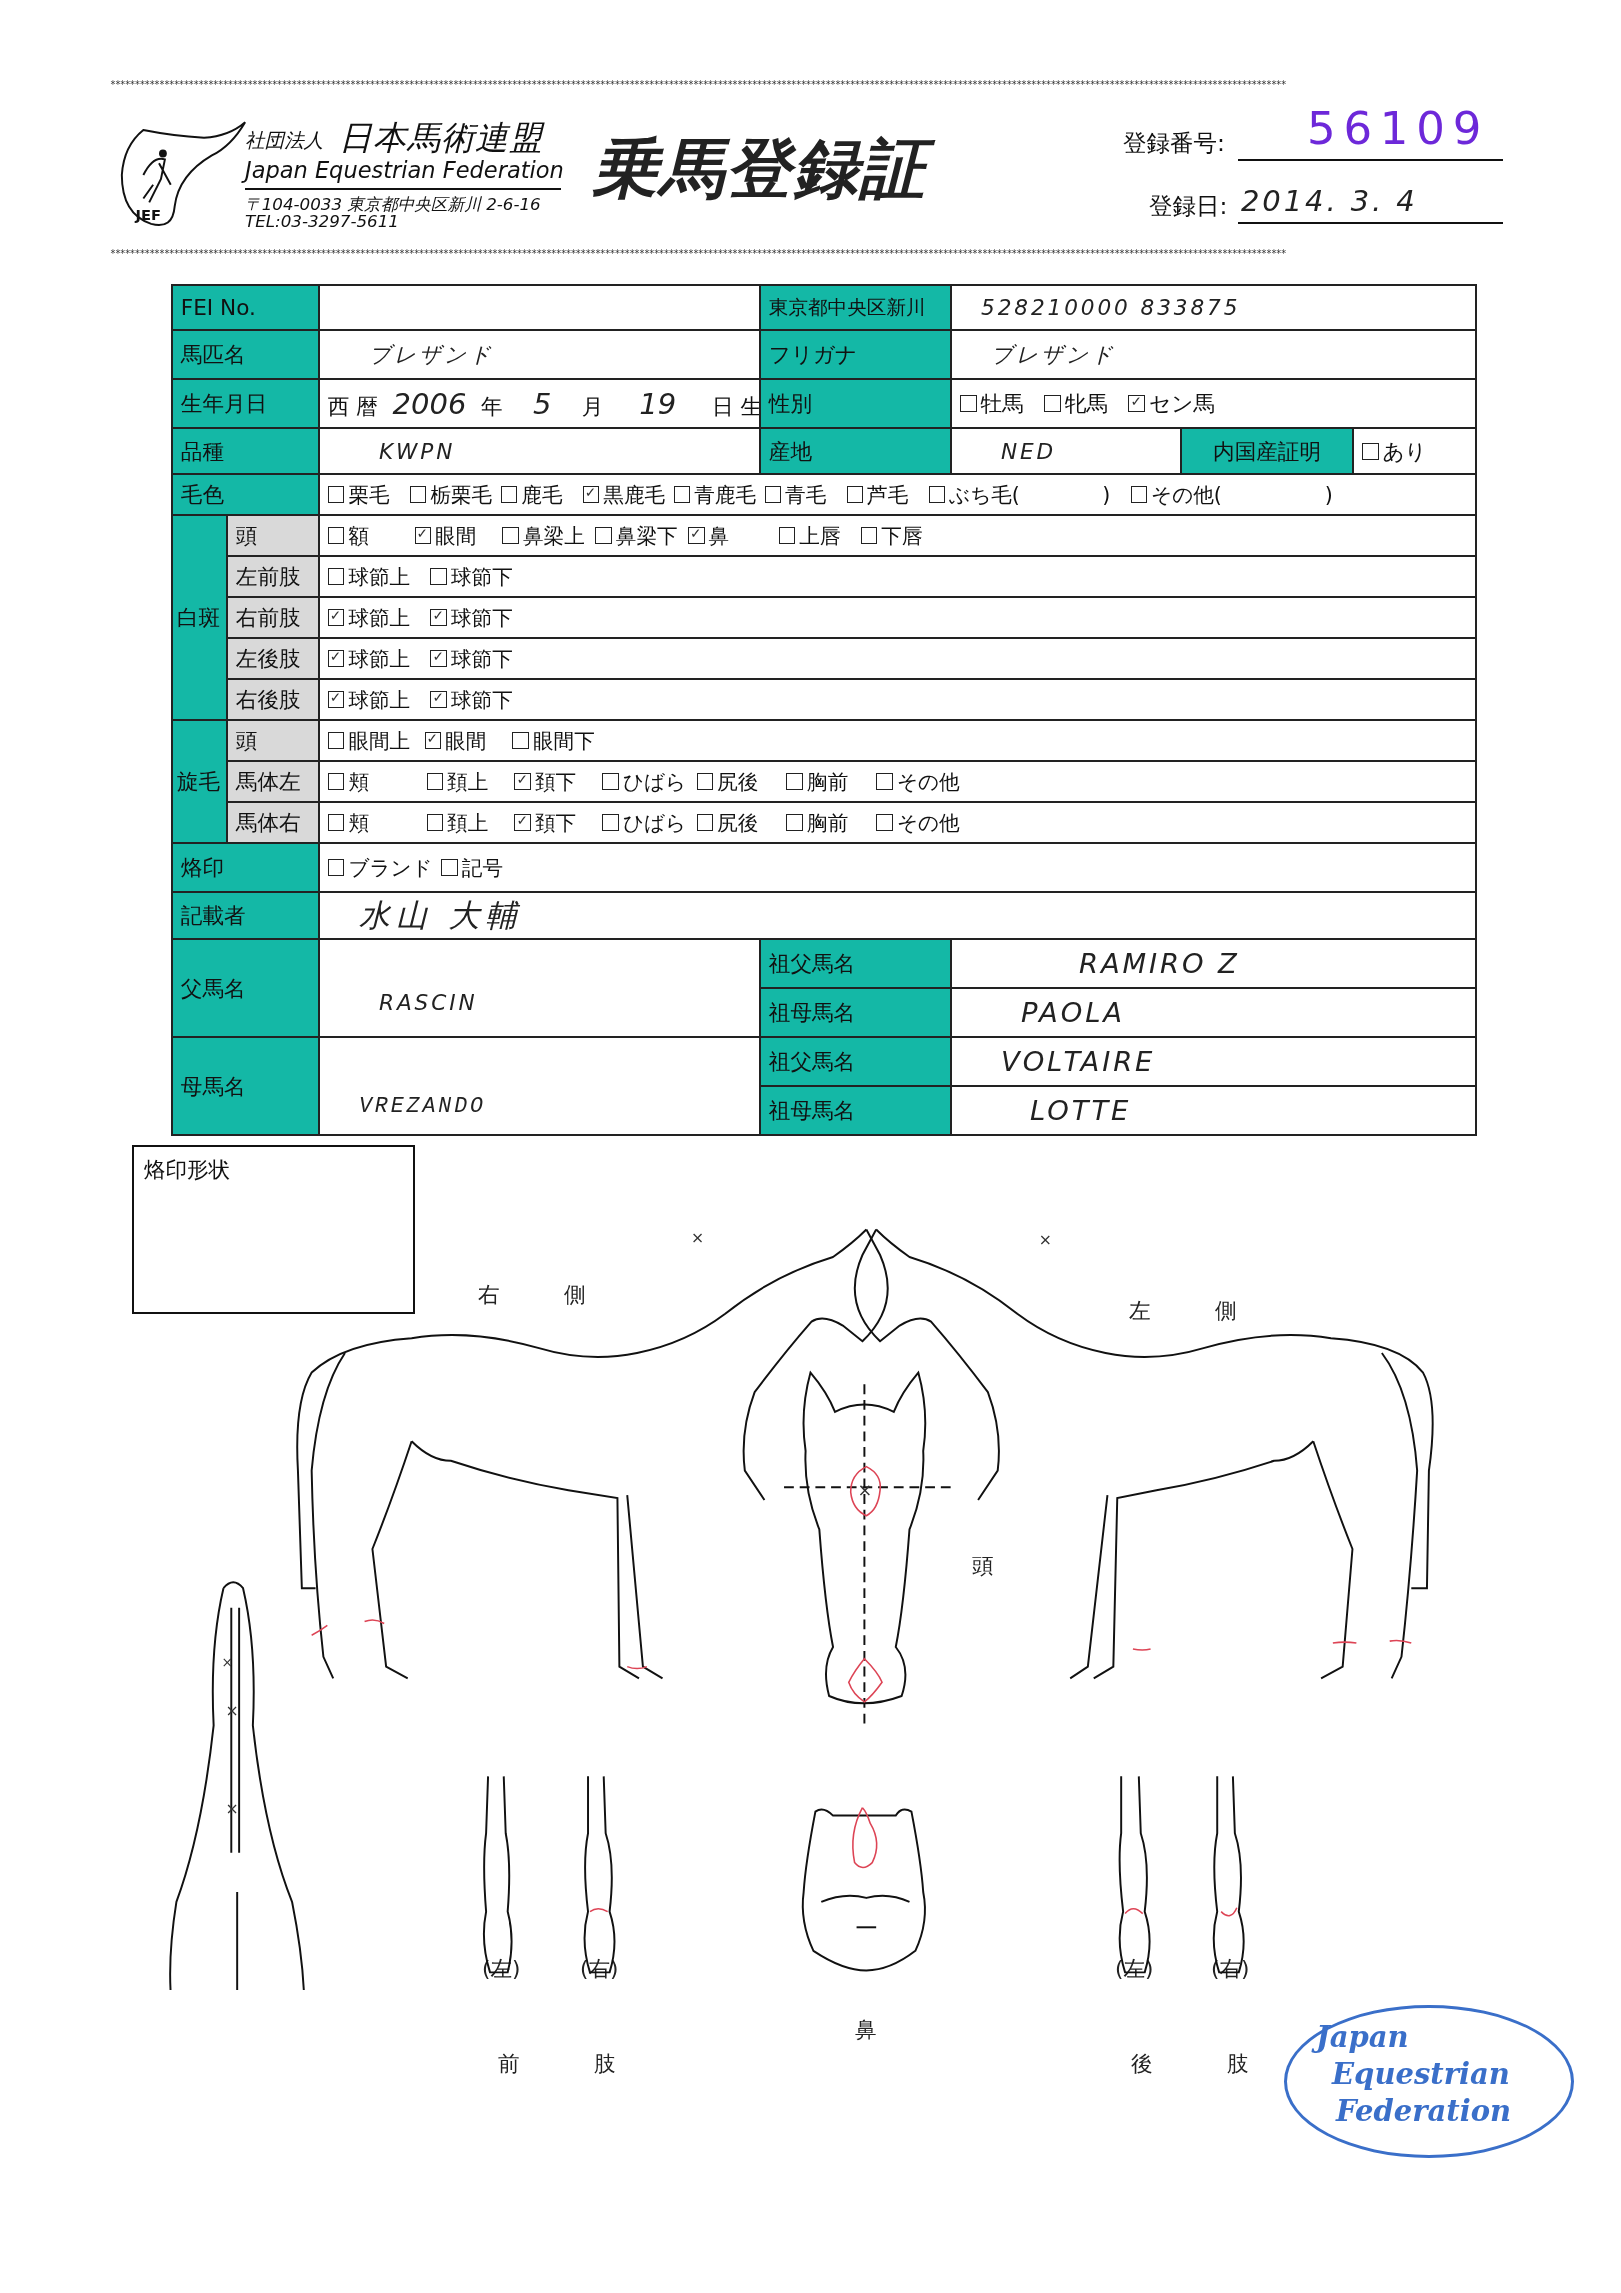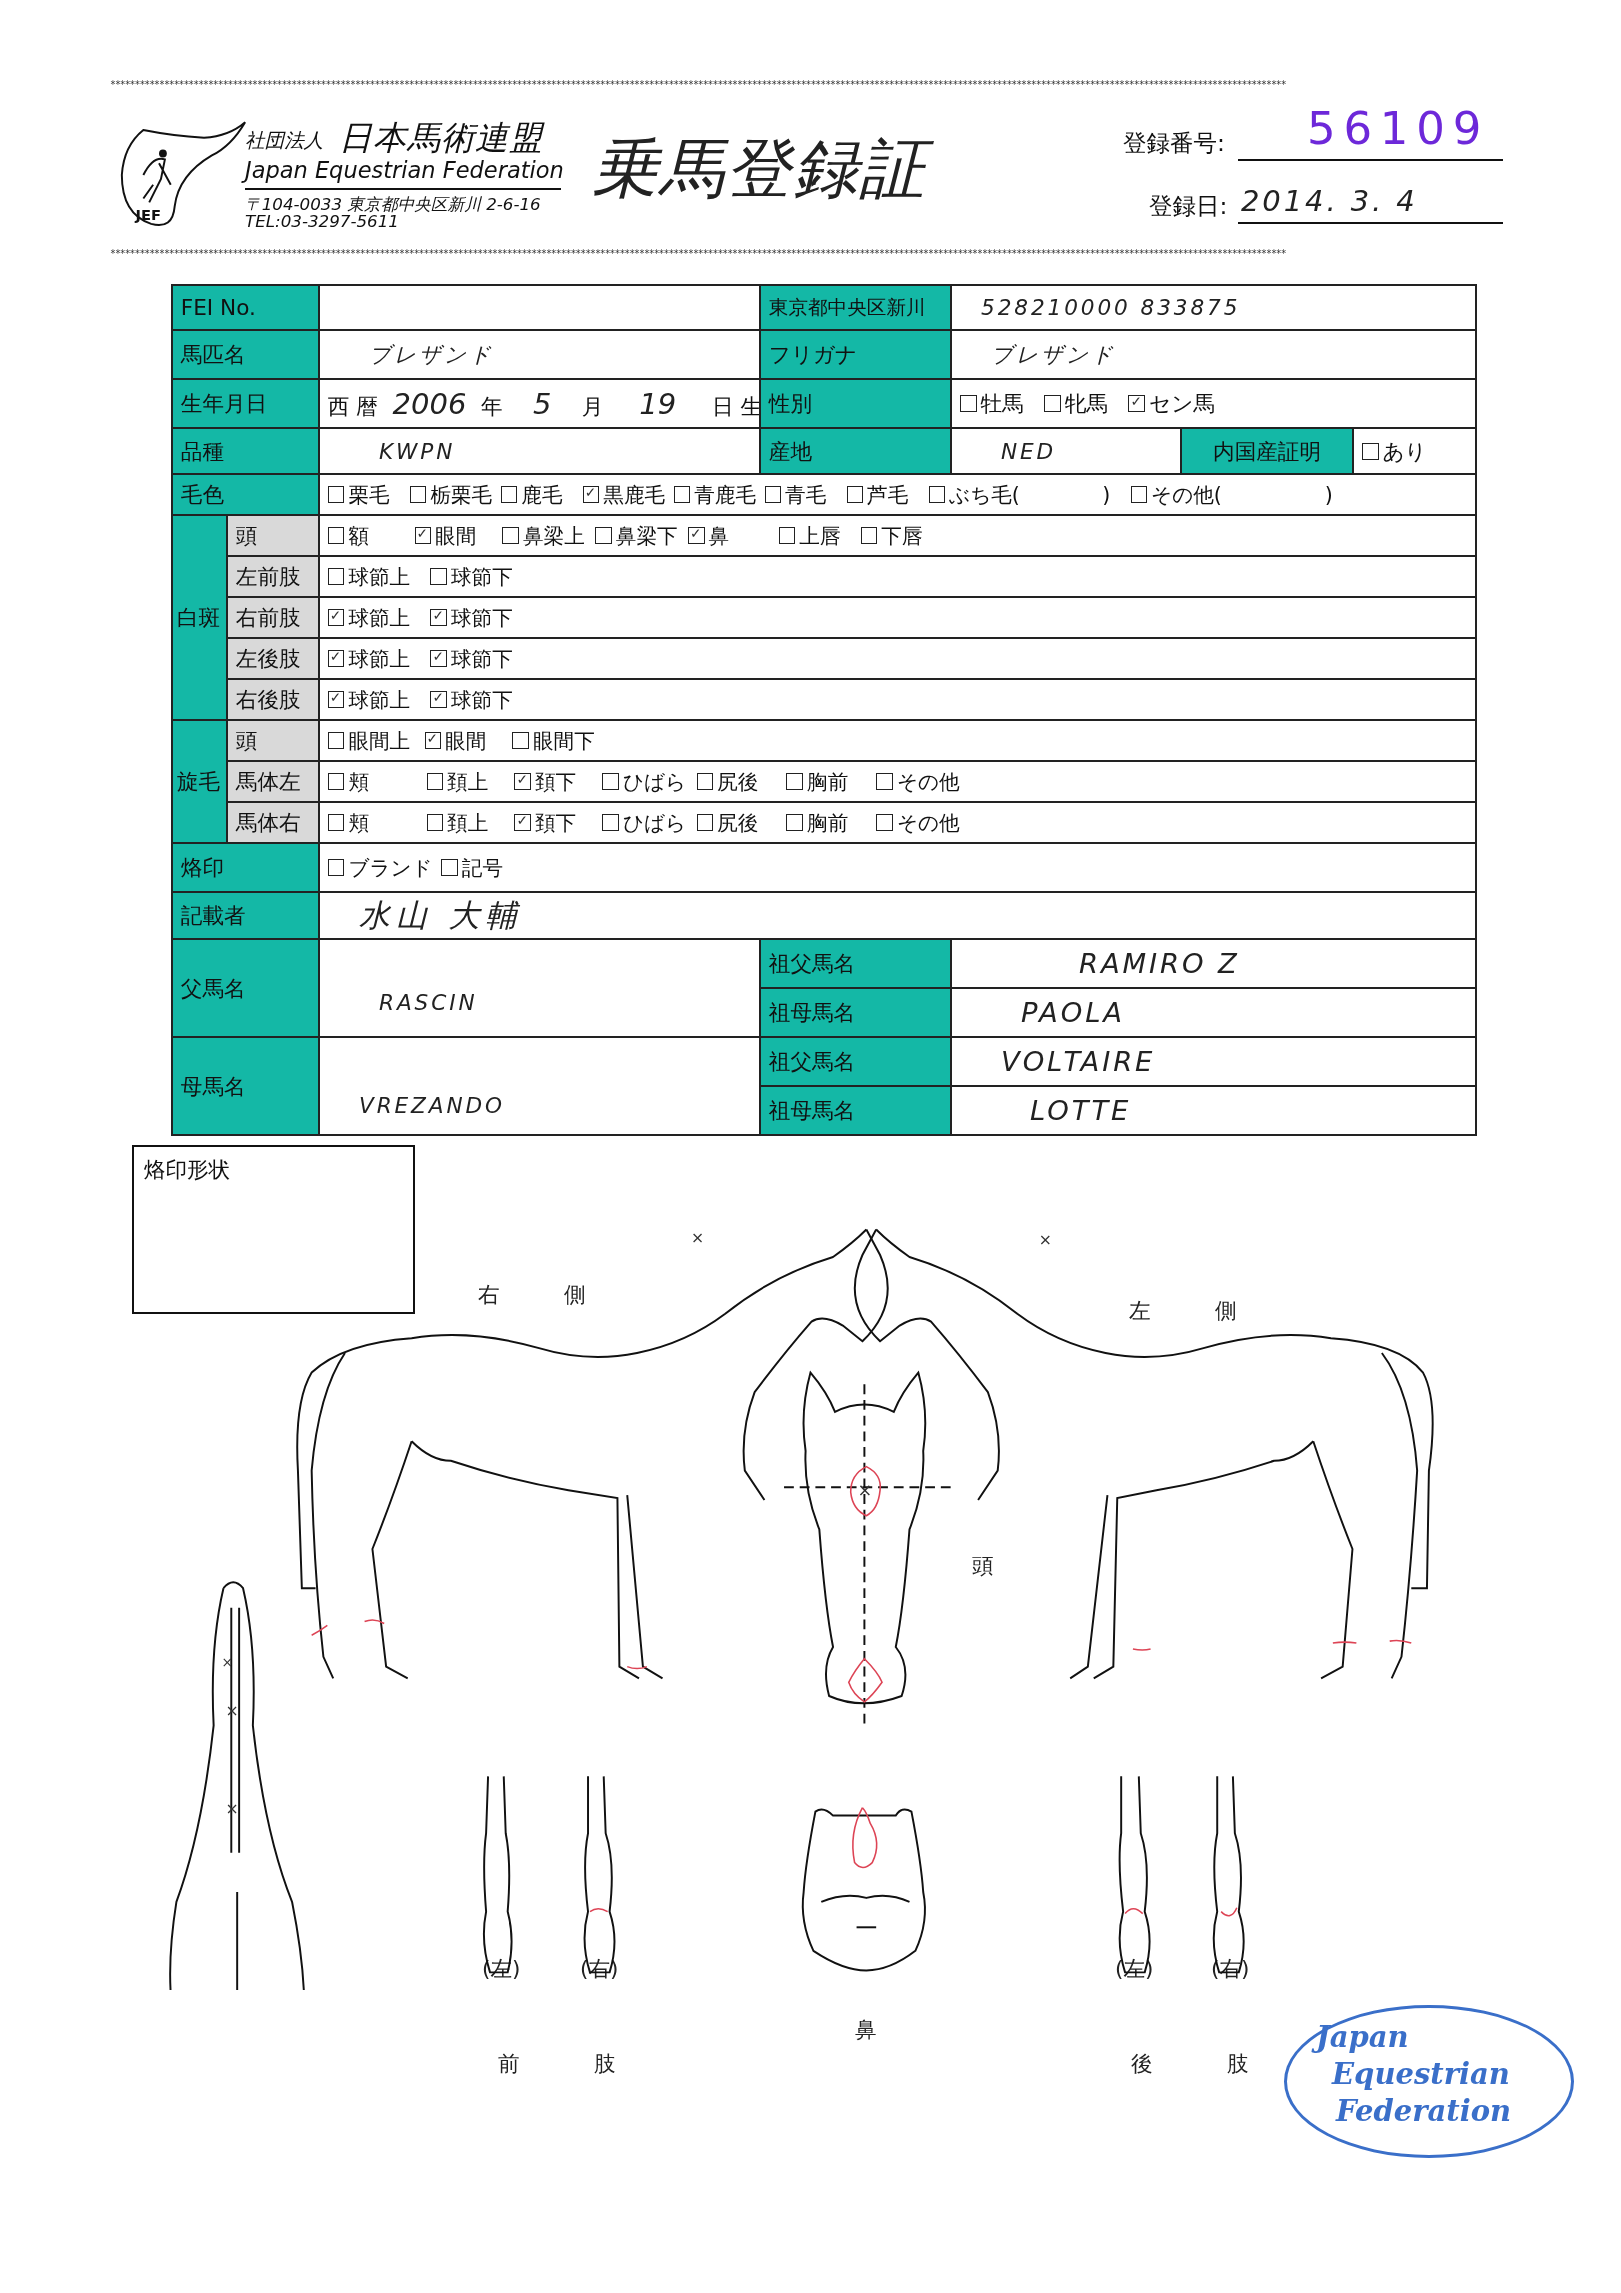--- a/index.html
+++ b/index.html
@@ -40,21 +40,21 @@
   <div class="abs" style="left:21.6px;top:90px;font-size:14.7px;font-weight:bold;">JEF</div>
 </div>
 
 <div class="abs" style="left:245px;top:127px;font-size:19.6px;font-style:italic;">社団法人</div>
 <div class="abs" style="left:339px;top:116px;font-size:33px;font-style:italic;font-weight:500;letter-spacing:1px;">日本馬術連盟</div>
 <div class="abs" style="left:245px;top:157px;font-size:22.5px;font-style:italic;">Japan Equestrian Federation</div>
 <div class="abs" style="left:245px;top:188px;width:316px;height:2px;background:#111;"></div>
 <div class="abs" style="left:245px;top:193px;font-size:16.7px;font-style:italic;">〒104-0033 東京都中央区新川 2-6-16</div>
 <div class="abs" style="left:245px;top:211px;font-size:16.7px;font-style:italic;">TEL:03-3297-5611</div>
 
-<div class="abs" style="left:592px;top:125px;font-size:65px;font-weight:normal;font-style:italic;letter-spacing:2px;color:#222;">乗馬登録証</div>
+<div class="abs" style="left:592px;top:125px;font-size:65px;font-weight:bold;font-style:italic;letter-spacing:2px;color:#222;">乗馬登録証</div>
 
 <div class="abs" style="left:1123px;top:127px;font-size:23.5px;">登録番号:</div>
 <div class="abs" style="left:1307px;top:102px;font-size:45px;letter-spacing:7.8px;color:#6d28d9;">56109</div>
 <div class="abs" style="left:1238px;top:159px;width:265px;height:2px;background:#111;"></div>
 
 <div class="abs" style="left:1149px;top:190px;font-size:23.5px;">登録日:</div>
 <div class="abs hand" style="left:1241px;top:184px;font-size:29px;letter-spacing:2.9px;">2014. 3. 4</div>
 <div class="abs" style="left:1238px;top:222px;width:265px;height:2px;background:#111;"></div>
 
 <div class="stars" style="top:249px;">************************************************************************************************************************************************************************************************************************************************</div>
@@ -225,21 +225,21 @@
     <td class="lbl">祖父馬名</td>
     <td colspan="3" class="hand" style="font-size:27.4px;padding-left:127px;letter-spacing:2.9px;">RAMIRO Z</td>
   </tr>
   <tr style="height:49px">
     <td class="lbl">祖母馬名</td>
     <td colspan="3" class="hand" style="font-size:27.4px;padding-left:69px;letter-spacing:2.9px;">PAOLA</td>
   </tr>
 
   <tr style="height:49px">
     <td class="lbl" colspan="2" rowspan="2">母馬名</td>
-    <td colspan="3" rowspan="2" class="hand hv" style="padding-left:39px;padding-top:39px;">VREZANDO</td>
+    <td colspan="3" rowspan="2" class="hand hv" style="padding-left:39px;padding-top:39px;font-family:Liberation Mono, monospace;">VREZANDO</td>
     <td class="lbl">祖父馬名</td>
     <td colspan="3" class="hand" style="font-size:27.4px;padding-left:49px;letter-spacing:2.9px;">VOLTAIRE</td>
   </tr>
   <tr style="height:49px">
     <td class="lbl">祖母馬名</td>
     <td colspan="3" class="hand" style="font-size:27.4px;padding-left:78px;letter-spacing:2.9px;">LOTTE</td>
   </tr>
 </tbody>
   </table>
 

